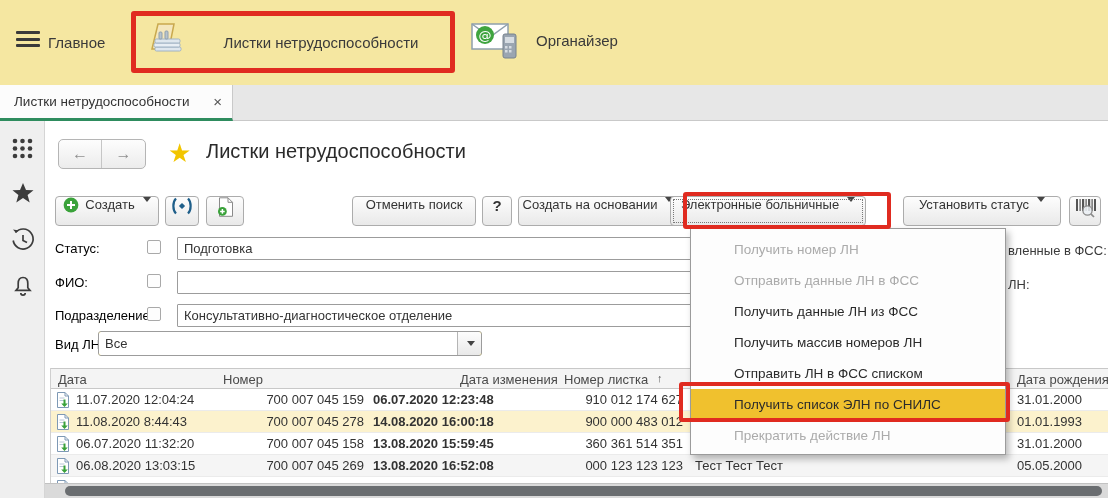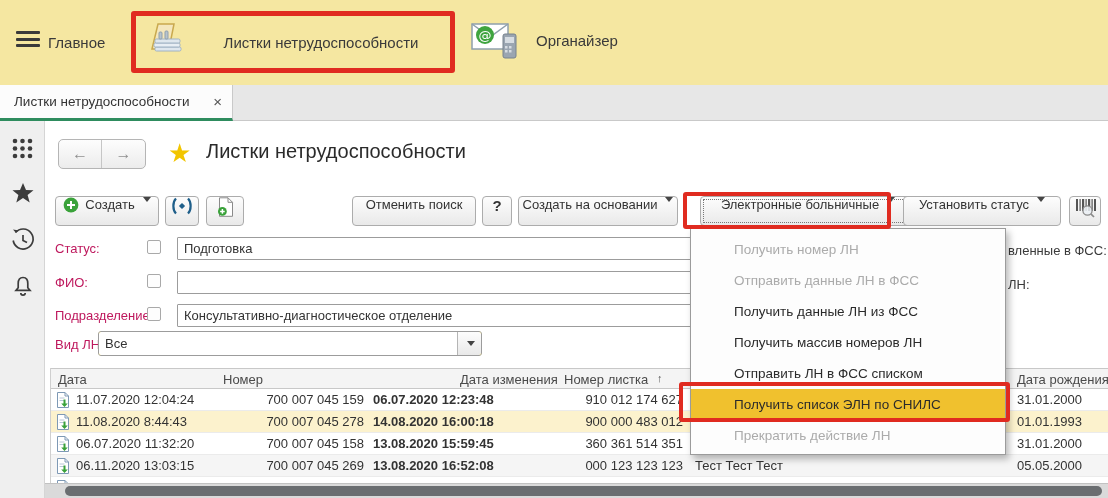--- a/index.html
+++ b/index.html
@@ -42,21 +42,21 @@
   
   .btn { position:absolute; height:30px; top:196px; background:linear-gradient(#fdfdfd,#e9e9e9);
          border:1px solid #acacac; border-radius:4px; display:flex; align-items:flex-start;
          justify-content:center; gap:6px; padding:0 10px; font-size:13px; color:#333;
          white-space:nowrap; cursor:pointer; }
   .caret { width:0; height:0; border-left:4px solid transparent; border-right:4px solid transparent;
            border-top:5px solid #444; margin-left:2px; }
   #btn-electronic { outline:1px dotted #777; outline-offset:-4px; }
 
   
-  .f-label { position:absolute; color:#be185d; white-space:nowrap; }
+  .f-label { position:absolute; color:#000000; white-space:nowrap; }
   .checkbox { position:absolute; width:14px; height:14px; background:#fdfdfd; border:1px solid #a9a9a9;
               border-radius:2px; cursor:pointer; }
   .field { position:absolute; height:23px; border:1px solid #9c9c9c; background:#fff; font-size:13px;
            color:#333; padding:2px 6px; font-family:inherit; border-radius:1px; }
   #vid-combo { left:98px; top:331px; width:384px; height:25px; display:flex; border:1px solid #9c9c9c;
                border-radius:3px; background:#fde047; overflow:hidden; }
   #vid-combo input { flex:1; border:0; padding:2px 6px; font-size:13px; font-family:inherit; color:#333; }
   #vid-combo .combo-btn { width:24px; background:linear-gradient(#fdfdfd,#e9e9e9); border-left:1px solid #b5b5b5;
                           display:flex; align-items:center; justify-content:center; cursor:pointer; }
 
@@ -220,21 +220,21 @@
   <div class="btn" style="left:352px;width:124px">
     <span>Отменить поиск</span>
   </div>
   <div class="btn" style="left:482px;width:30px;font-size:15px;font-weight:bold">
     <span>?</span>
   </div>
   <div class="btn" style="left:518px;width:160px">
     <span>Создать на основании</span>
     <span class="caret"></span>
   </div>
-  <div class="btn" id="btn-electronic" style="left:700px;width:216px">
+  <div class="btn" id="btn-electronic" style="left:670px;width:196px">
     <span>Электронные больничные</span>
     <span class="caret"></span>
   </div>
   <div class="btn" style="left:903px;width:158px">
     <span>Установить статус</span>
     <span class="caret"></span>
   </div>
   <div class="btn" style="left:1069px;width:32px;padding:0">
     <svg width="23" height="21" viewBox="0 0 23 21">
       <g fill="#555">
@@ -337,21 +337,21 @@
       <span class="cell col-birth">31.01.2000</span>
     </div>
 
     <div class="trow alt" style="top:87px">
       <span class="row-ic"><svg width="15" height="16" viewBox="0 0 15 16">
             <path d="M1.5 .5 h7.5 l3.5 3.5 v11.5 h-11 z" fill="#fff" stroke="#7e99b5"></path>
             <path d="M9 .5 v3.5 h3.5" fill="none" stroke="#7e99b5"></path>
             <path d="M3.5 6 h5 M3.5 8.5 h5" stroke="#b8c6d6"></path>
             <path d="M9.5 7.5 v4 h2.3 L8.5 15 5.2 11.5 h2.3 v-4 z" fill="#3aa23a"></path>
           </svg></span>
-      <span class="cell col-date">06.11.2020 13:03:15</span>
+      <span class="cell col-date">06.08.2020 13:03:15</span>
       <span class="cell col-number">700 007 045 269</span>
       <span class="cell col-modified">13.08.2020 16:52:08</span>
       <span class="cell col-sheet">000 123 123 123</span>
       <span class="cell col-person">Тест Тест Тест</span>
       <span class="cell col-birth">05.05.2000</span>
     </div>
 
     <div class="trow" style="top:109px">
       <span class="row-ic"><svg width="15" height="16" viewBox="0 0 15 16">
             <path d="M1.5 .5 h7.5 l3.5 3.5 v11.5 h-11 z" fill="#fff" stroke="#7e99b5"></path>

